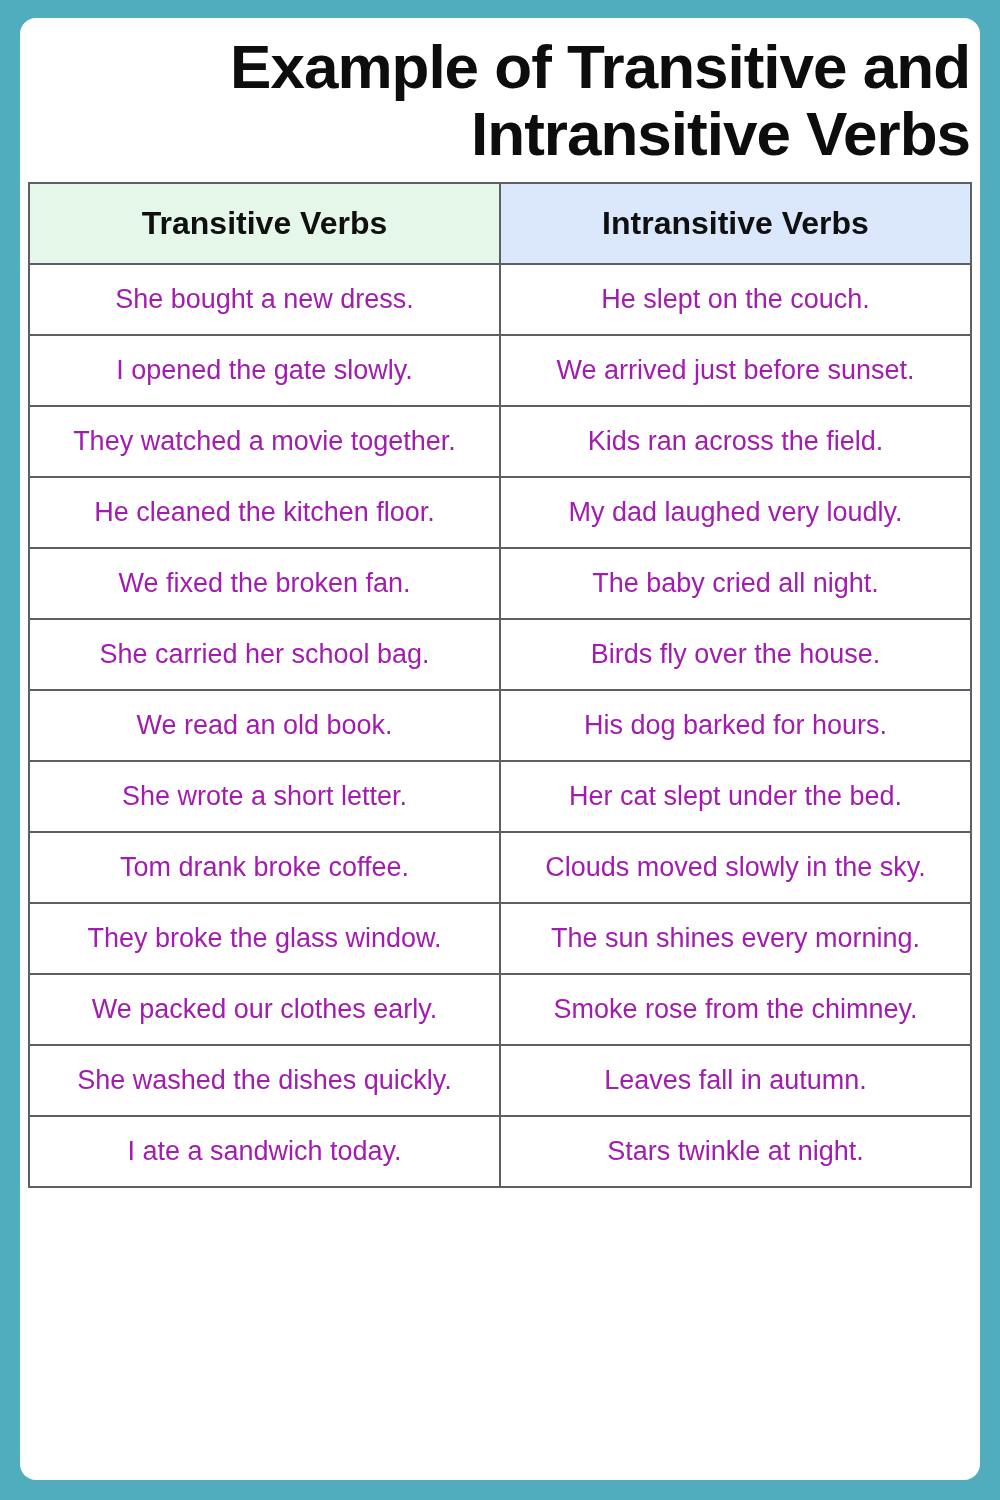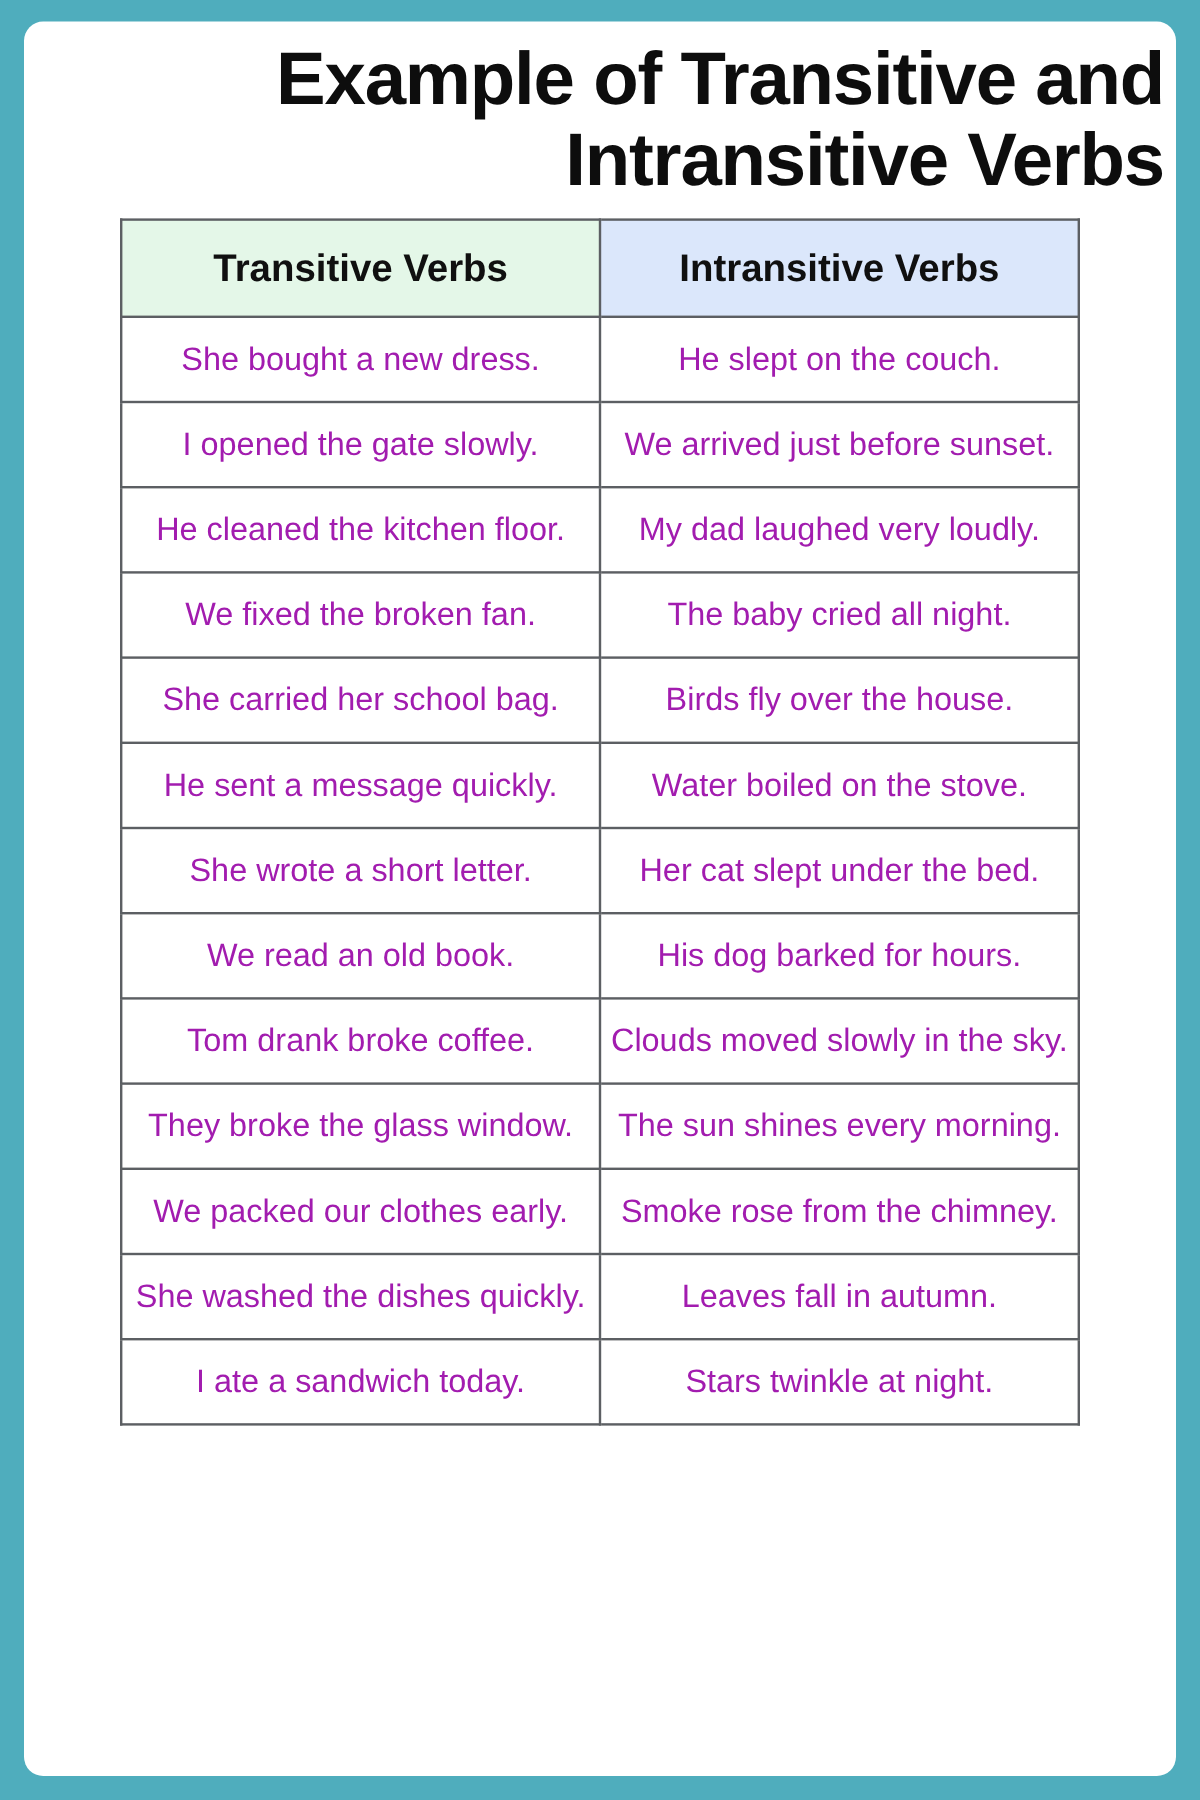--- a/index.html
+++ b/index.html
@@ -28,21 +28,21 @@
     margin: 16px 10px 0 10px;
     text-align: right;
     font-size: 62px;
     line-height: 1.08;
     font-weight: 800;
     color: #0d0d0d;
     letter-spacing: -1px;
   }
   .title span { display: block; }
   .verb-table {
-    width: 800px;
+    width: 944px;
     margin: 14px auto 0 auto;
     border-collapse: collapse;
     table-layout: fixed;
   }
   .verb-table th,
   .verb-table td {
     border: 2px solid #5c5f63;
     text-align: center;
     vertical-align: middle;
     padding: 0 6px;
@@ -109,42 +109,42 @@
     <tbody>
         <tr>
           <td>She bought a new dress.</td>
           <td>He slept on the couch.</td>
         </tr>
         <tr>
           <td>I opened the gate slowly.</td>
           <td>We arrived just before sunset.</td>
         </tr>
         <tr>
+          <td>They watched a movie together.</td>
+          <td>Kids ran across the field.</td>
+        </tr>
+        <tr>
           <td>He cleaned the kitchen floor.</td>
           <td>My dad laughed very loudly.</td>
         </tr>
         <tr>
           <td>We fixed the broken fan.</td>
           <td>The baby cried all night.</td>
         </tr>
         <tr>
           <td>She carried her school bag.</td>
           <td>Birds fly over the house.</td>
         </tr>
         <tr>
-          <td>He sent a message quickly.</td>
-          <td>Water boiled on the stove.</td>
+          <td>We read an old book.</td>
+          <td>His dog barked for hours.</td>
         </tr>
         <tr>
           <td>She wrote a short letter.</td>
           <td>Her cat slept under the bed.</td>
-        </tr>
-        <tr>
-          <td>We read an old book.</td>
-          <td>His dog barked for hours.</td>
         </tr>
         <tr>
           <td>Tom drank broke coffee.</td>
           <td>Clouds moved slowly in the sky.</td>
         </tr>
         <tr>
           <td>They broke the glass window.</td>
           <td>The sun shines every morning.</td>
         </tr>
         <tr>

